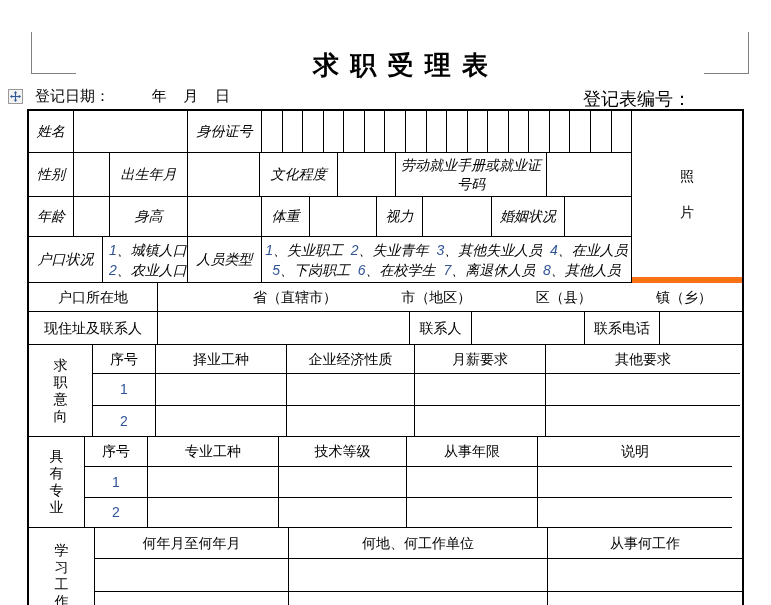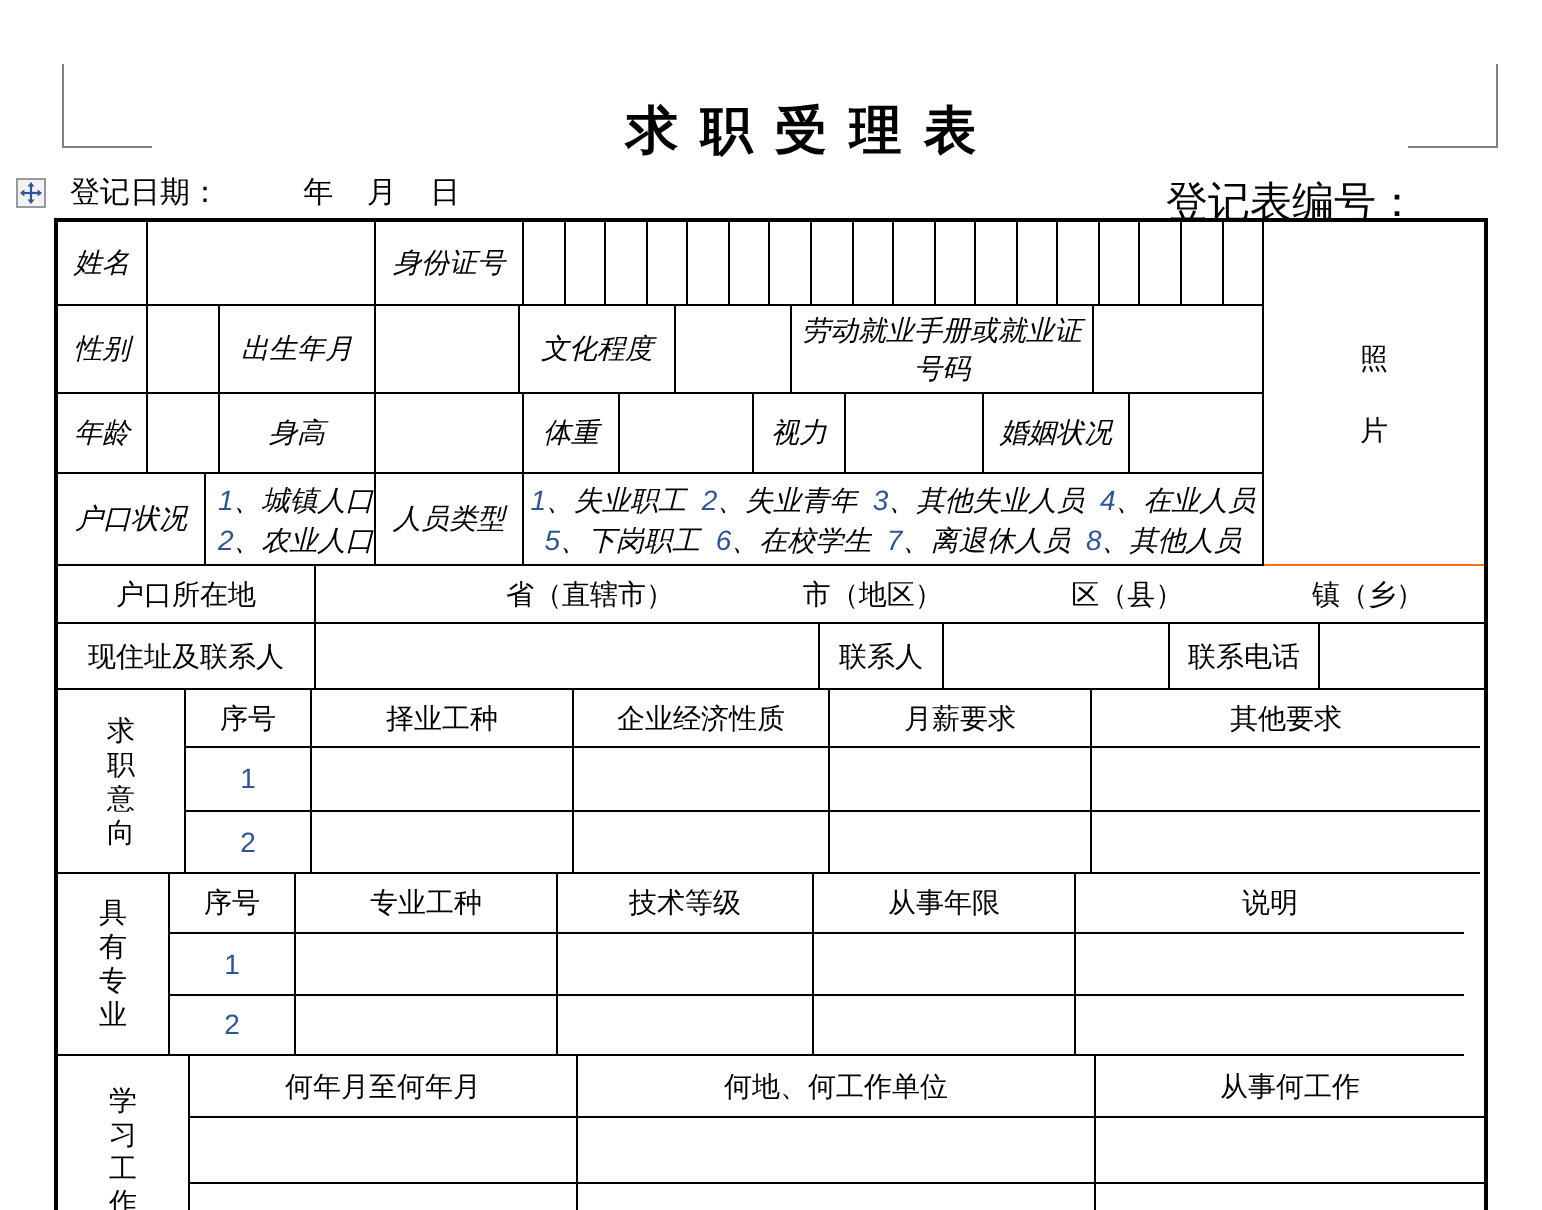--- a/index.html
+++ b/index.html
@@ -1,38 +1,38 @@
 <!DOCTYPE html>
 <html><head>
 <meta charset="utf-8">
 <style>
   html,body{margin:0;padding:0;background:#fff;}
   .page{position:relative;width:771px;height:605px;background:#fff;overflow:hidden;
         font-family:"Liberation Sans","DejaVu Sans",sans-serif;color:#000;}
   .title{position:absolute;top:32px;left:0;width:100%;text-align:center;
          font-size:26px;font-weight:bold;letter-spacing:2px;margin:16px;}
   .reg-date{position:absolute;left:35px;top:87px;font-size:15px;white-space:pre;}
-  .reg-no{position:absolute;left:583px;top:87px;font-size:21px;}
+  .reg-no{position:absolute;left:583px;top:87px;font-size:18px;}
   .crop{position:absolute;width:44px;height:41px;top:32px;}
   .crop.tl{left:31px;border-left:1px solid #808080;border-bottom:1px solid #808080;}
   .crop.tr{left:704px;border-right:1px solid #808080;border-bottom:1px solid #808080;}
   .handle{position:absolute;left:8px;top:89px;width:15px;height:15px;box-sizing:border-box;
           border:1px solid #9a9a9a;background:#f2f2f2;display:flex;align-items:center;justify-content:center;cursor:move;}
   .tbl{position:absolute;left:27px;top:109px;width:717px;box-sizing:border-box;
        border:2px solid #000;border-bottom:none;background:#fff;}
   .r{display:flex;}
   .c{box-sizing:border-box;border-right:1px solid #000;border-bottom:1px solid #000;
      display:flex;align-items:center;justify-content:center;font-size:14px;line-height:19px;
      overflow:hidden;text-align:center;}
   .nr{border-right:none;}
   .col{flex-direction:column;}
   .top{position:relative;width:713px;}
   .toprows{width:603px;font-style:italic;}
   .photo{position:absolute;left:603px;top:0;width:110px;height:172px;box-sizing:border-box;
-         border-bottom:1px solid #f97316;display:flex;align-items:center;justify-content:center;}
+         border-bottom:6px solid #f97316;display:flex;align-items:center;justify-content:center;}
   .ids{display:flex;width:370px;}
   .idc{flex:1;box-sizing:border-box;border-right:1px solid #000;border-bottom:1px solid #000;}
   .vtext{display:block;width:16px;line-height:17px;text-align:center;word-break:break-all;font-size:14px;}
   .vtext.photo-v{line-height:36px;}
   .geo{justify-content:space-between;padding:0 30px 0 95px;}
   .left-opts{align-items:flex-start;justify-content:center;padding-left:6px;text-align:center;}
   .optline{line-height:20px;white-space:pre;}
   .sec{display:flex;}
   .secbody{display:flex;flex-direction:column;width:647px;}
   .dnum{color:#2F5496;}

